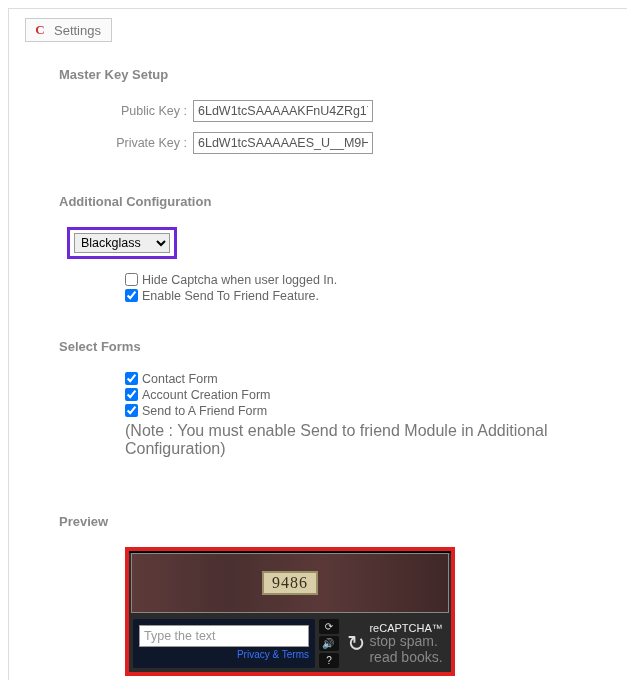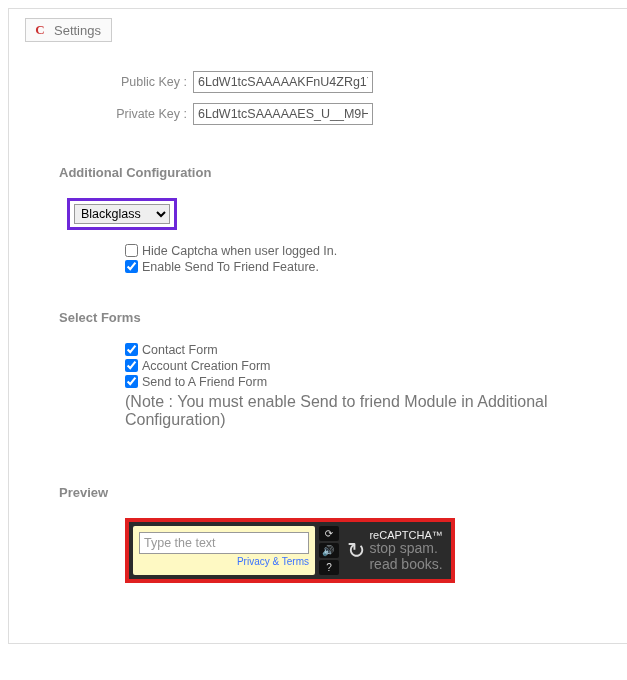--- a/index.html
+++ b/index.html
@@ -70,21 +70,21 @@
   }
   .captcha-plaque {
     background: #d8cfa8; border: 2px solid #9a9068;
     padding: 1px 8px; font-family: Georgia, serif; color: #3a3020;
     font-size: 16px; letter-spacing: 1px;
   }
   .captcha-controls {
     display: flex; align-items: stretch; padding: 4px; gap: 4px;
   }
   .captcha-input-area {
-    flex: 1; background: #fef9c3; padding: 6px; border-radius: 2px;
+    flex: 1; background: #0f172a; padding: 6px; border-radius: 2px;
     display: flex; flex-direction: column; gap: 2px;
   }
   .captcha-input {
     background: #fff; color: #888; font-size: 12px; border: none;
     height: 20px; padding: 2px 6px; width: 100%;
   }
   .captcha-input::placeholder { color: #999; }
   .captcha-legal { color: #3a72ff; font-size: 10px; text-align: right; }
   .captcha-buttons { display: flex; flex-direction: column; gap: 2px; }
   .captcha-btn {
@@ -106,20 +106,21 @@
 
 <div class="page">
 
   <div class="tab">
     <span class="tab-icon">C</span>
     <span>Settings</span>
   </div>
 
   <div class="content">
 
+    <div class="section-title first">Master Key Setup</div>
     <div class="row">
       <div class="lbl">Public Key :</div>
       <input type="text" class="key-input" value="6LdW1tcSAAAAAKFnU4ZRg1YQ5B" style="">
     </div>
     <div class="row">
       <div class="lbl">Private Key :</div>
       <input type="text" class="key-input" value="6LdW1tcSAAAAAES_U__M9H2p2d" style="">
     </div>
 
     <div class="section-title" style="margin-top:40px">Additional Configuration</div>
@@ -151,20 +152,23 @@
     <div class="check-line">
       <input type="checkbox" checked="" style="">
       <span>Send to A Friend Form</span>
     </div>
     <div class="note">(Note : You must enable Send to friend Module in Additional Configuration)</div>
 
     <div class="section-title" style="margin-top:56px">Preview</div>
     <div class="preview-wrap">
       <div class="preview-redbox">
         <div class="captcha-widget">
+          <div class="captcha-image">
+            <span class="captcha-plaque">9486</span>
+          </div>
           <div class="captcha-controls">
             <div class="captcha-input-area">
               <input class="captcha-input" type="text" placeholder="Type the text" style="">
               <span class="captcha-legal">Privacy &amp; Terms</span>
             </div>
             <div class="captcha-buttons">
               <div class="captcha-btn">⟳</div>
               <div class="captcha-btn">🔊</div>
               <div class="captcha-btn">?</div>
             </div>

